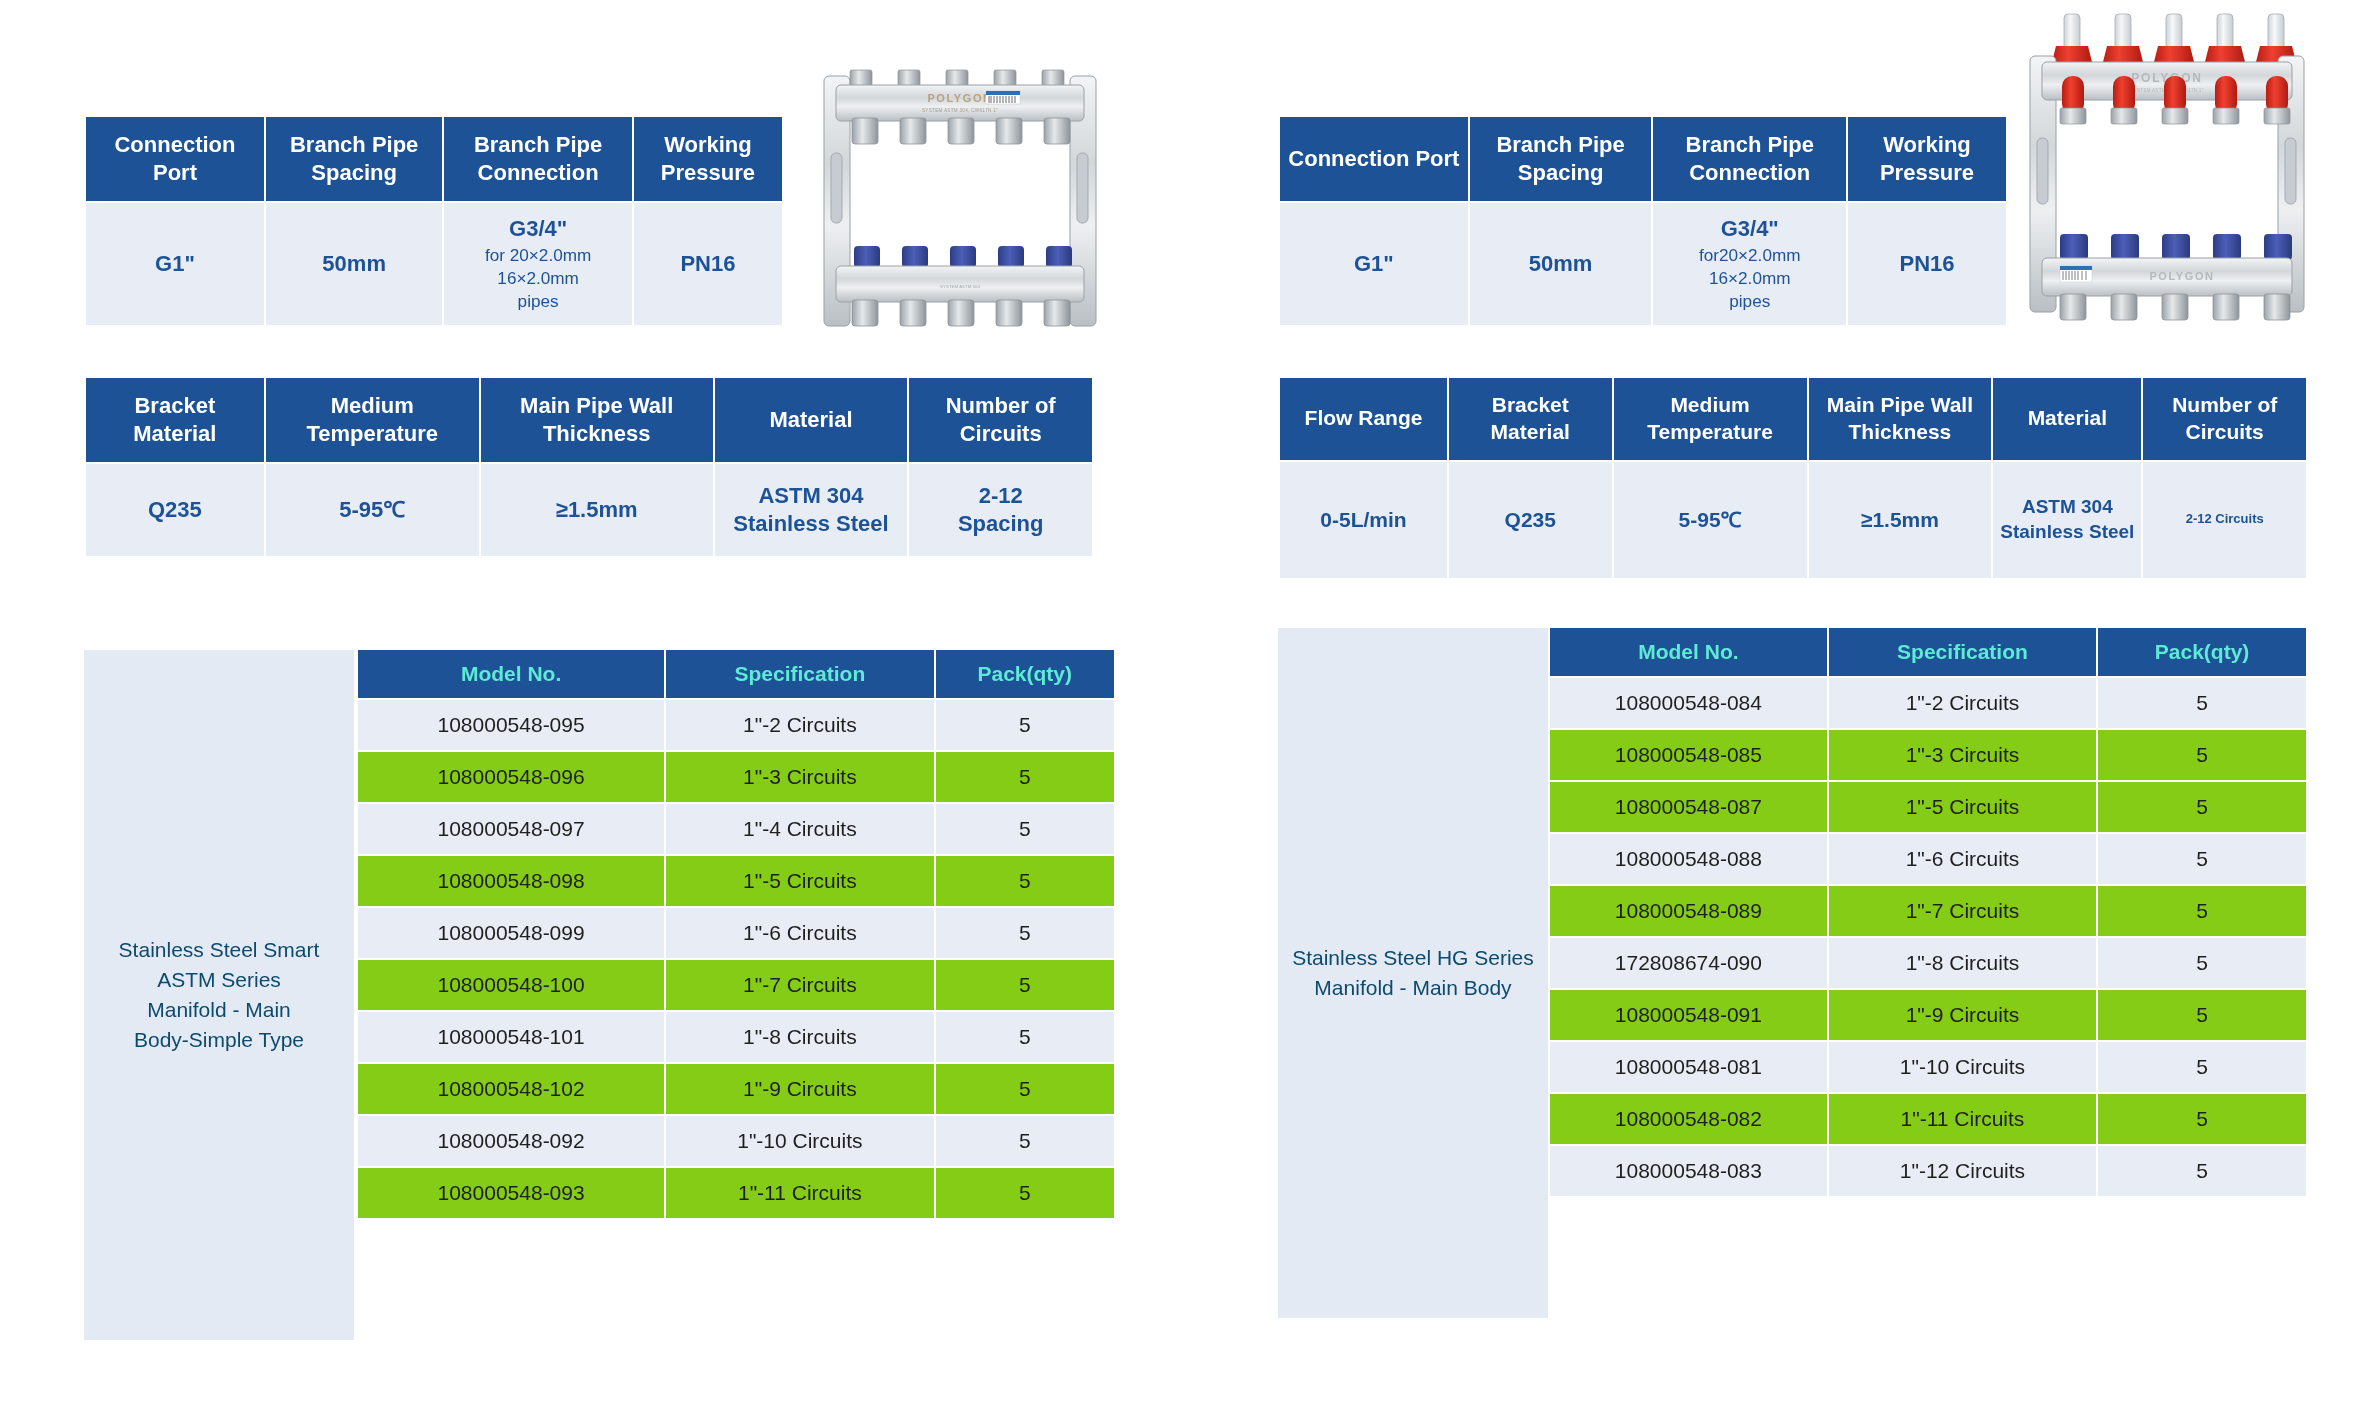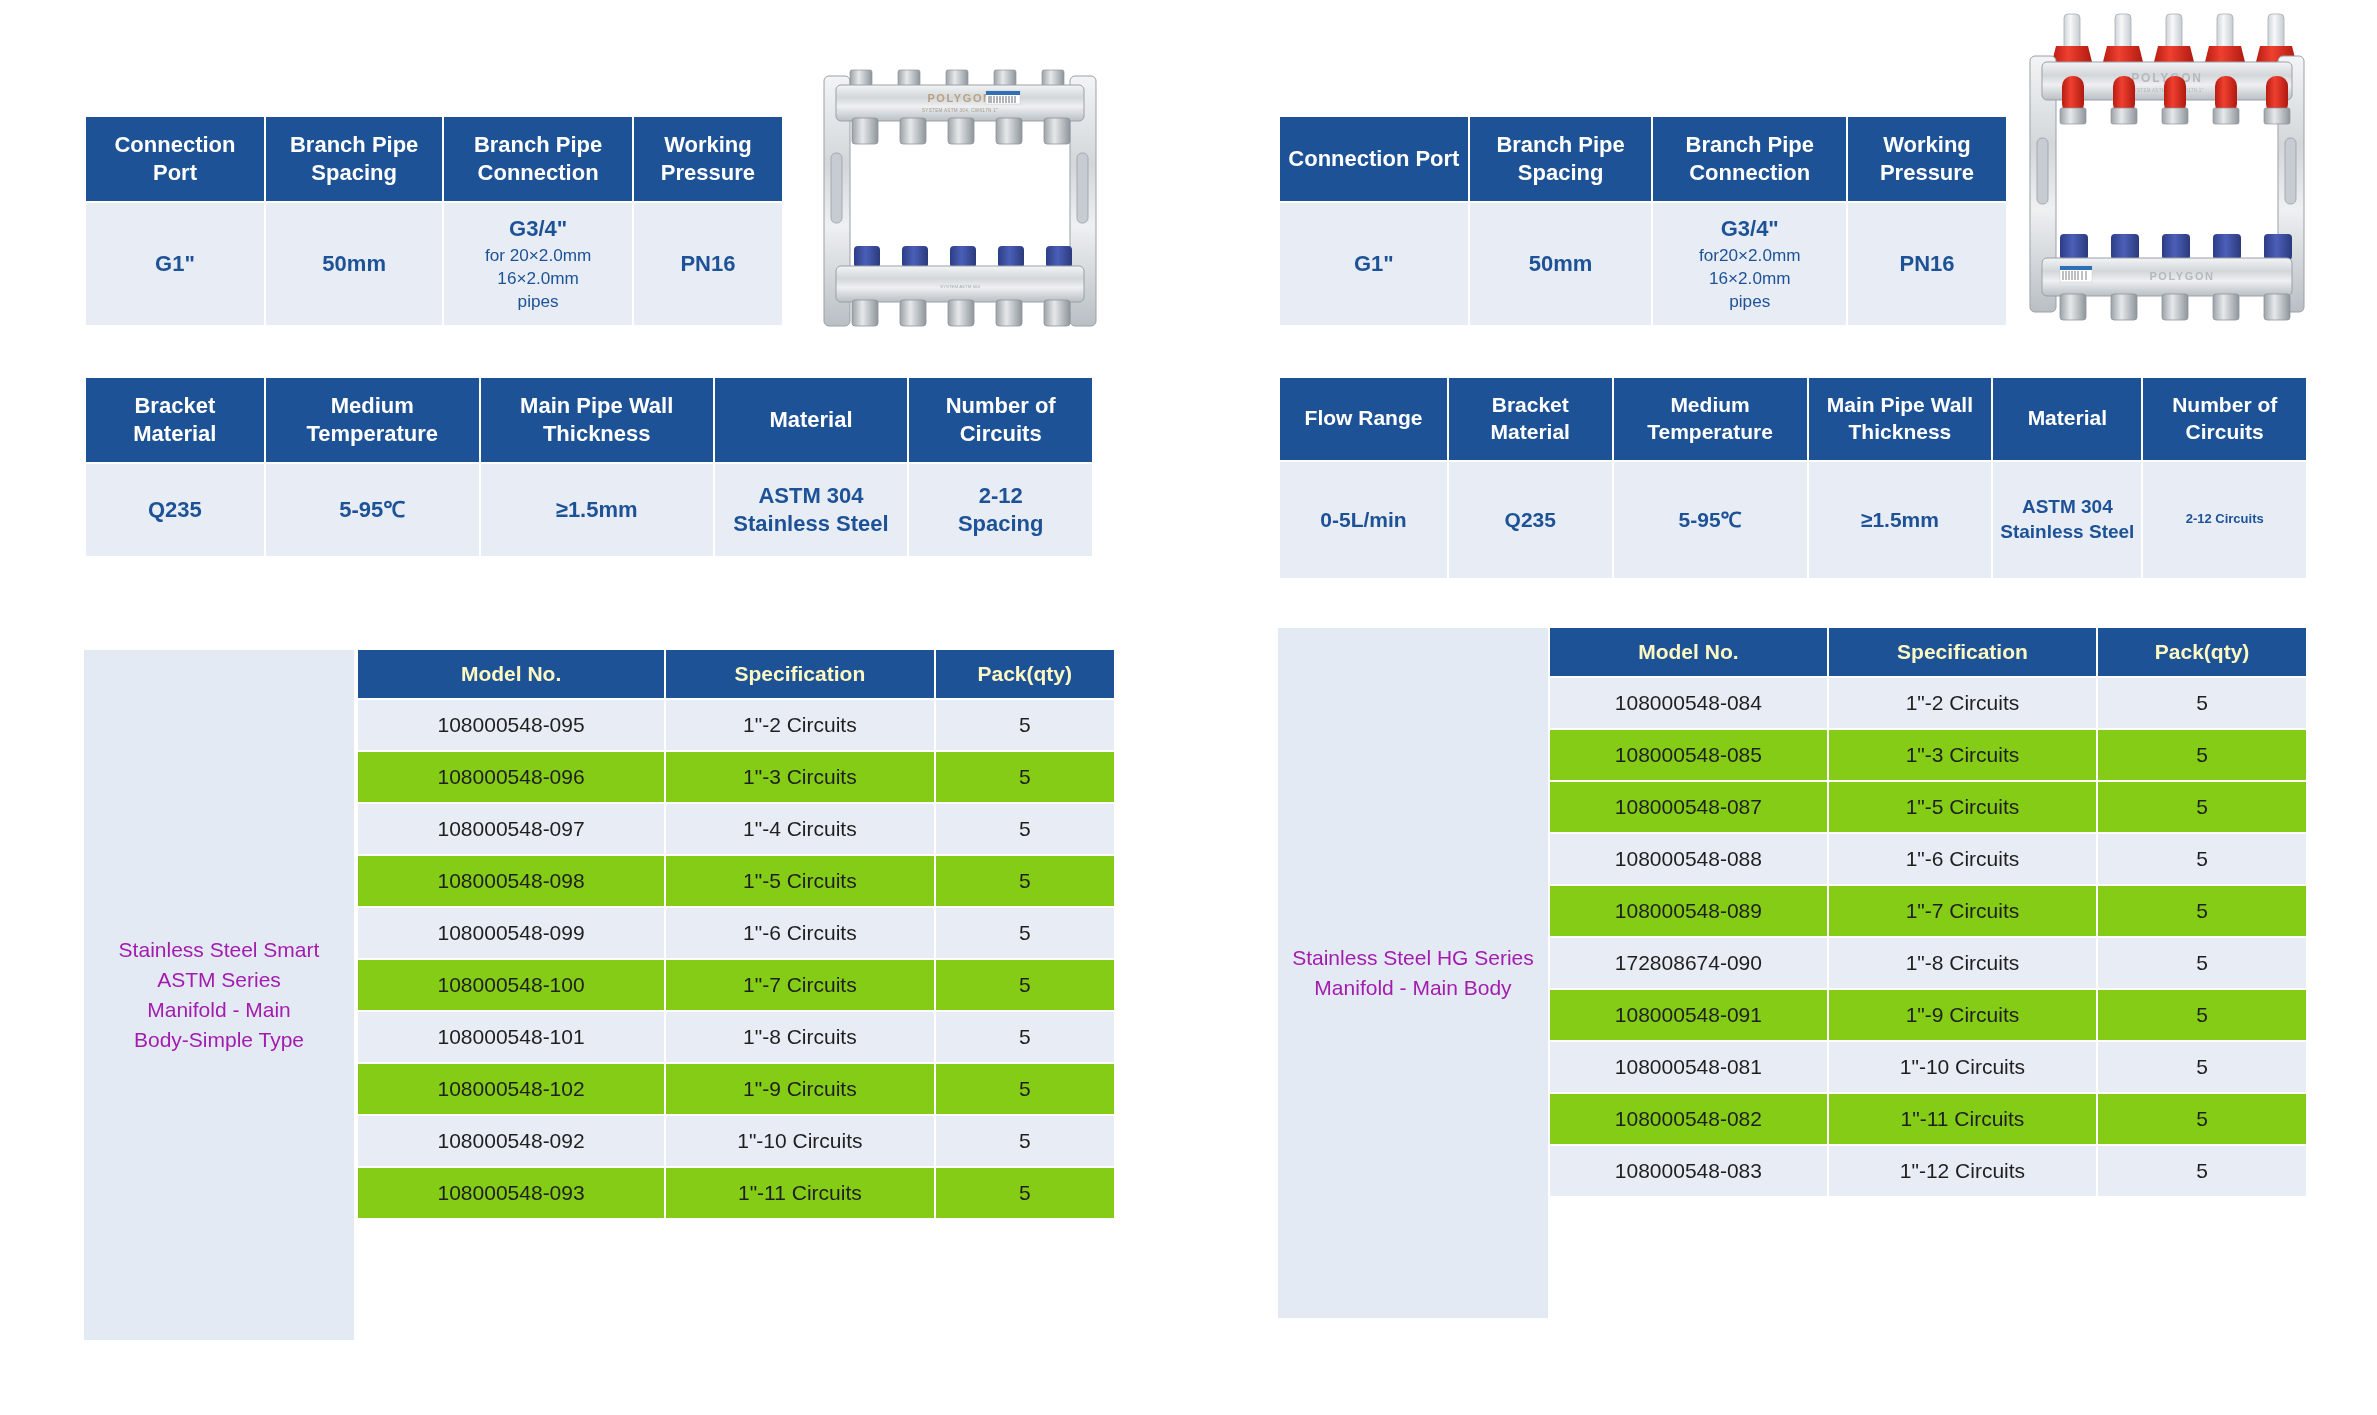--- a/index.html
+++ b/index.html
@@ -44,36 +44,36 @@
   }
   .spec-table td .sub {
     display: block;
     font-weight: normal;
     font-size: 0.78em;
     line-height: 1.35;
   }
   .model-label {
     position: absolute;
     background: #e4eaf3;
-    color: #a21caf;
+    color: #0c4a6e;
     display: flex;
     align-items: center;
     justify-content: center;
     text-align: center;
     line-height: 1.42;
     padding: 8px;
   }
   .model-table {
     position: absolute;
     border-collapse: separate;
     border-spacing: 2px 2px;
   }
   .model-table th {
     background: #1d5296;
-    color: #fef9c3;
+    color: #5eead4;
     font-weight: bold;
     text-align: center;
     padding: 12px 4px;
   }
   .model-table td {
     text-align: center;
     color: #1f1f1f;
     font-weight: normal;
     padding: 13px 4px;
   }

